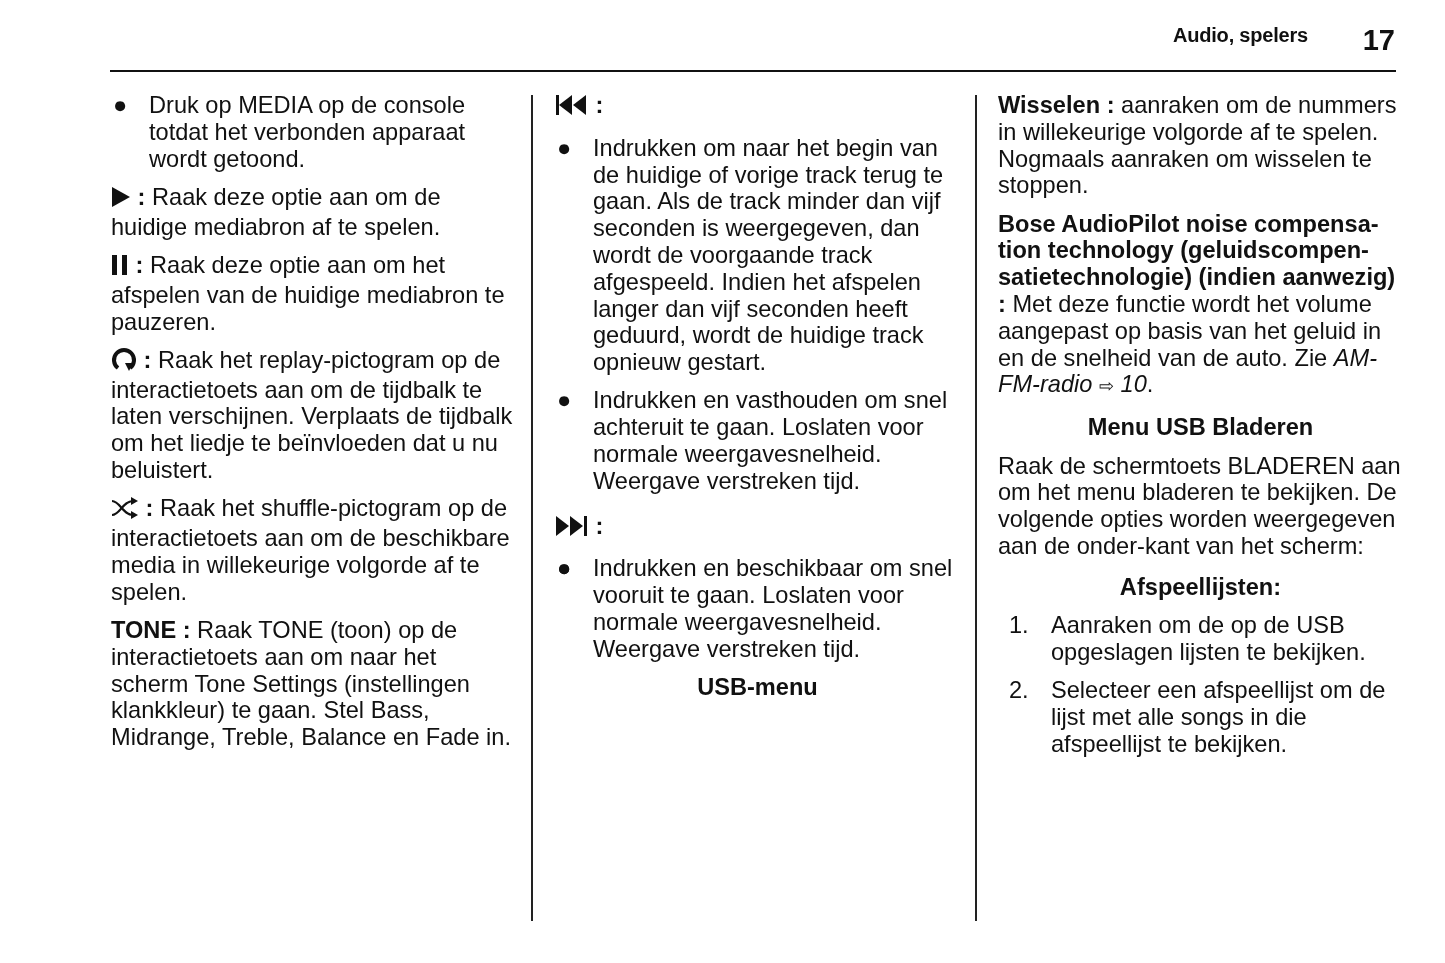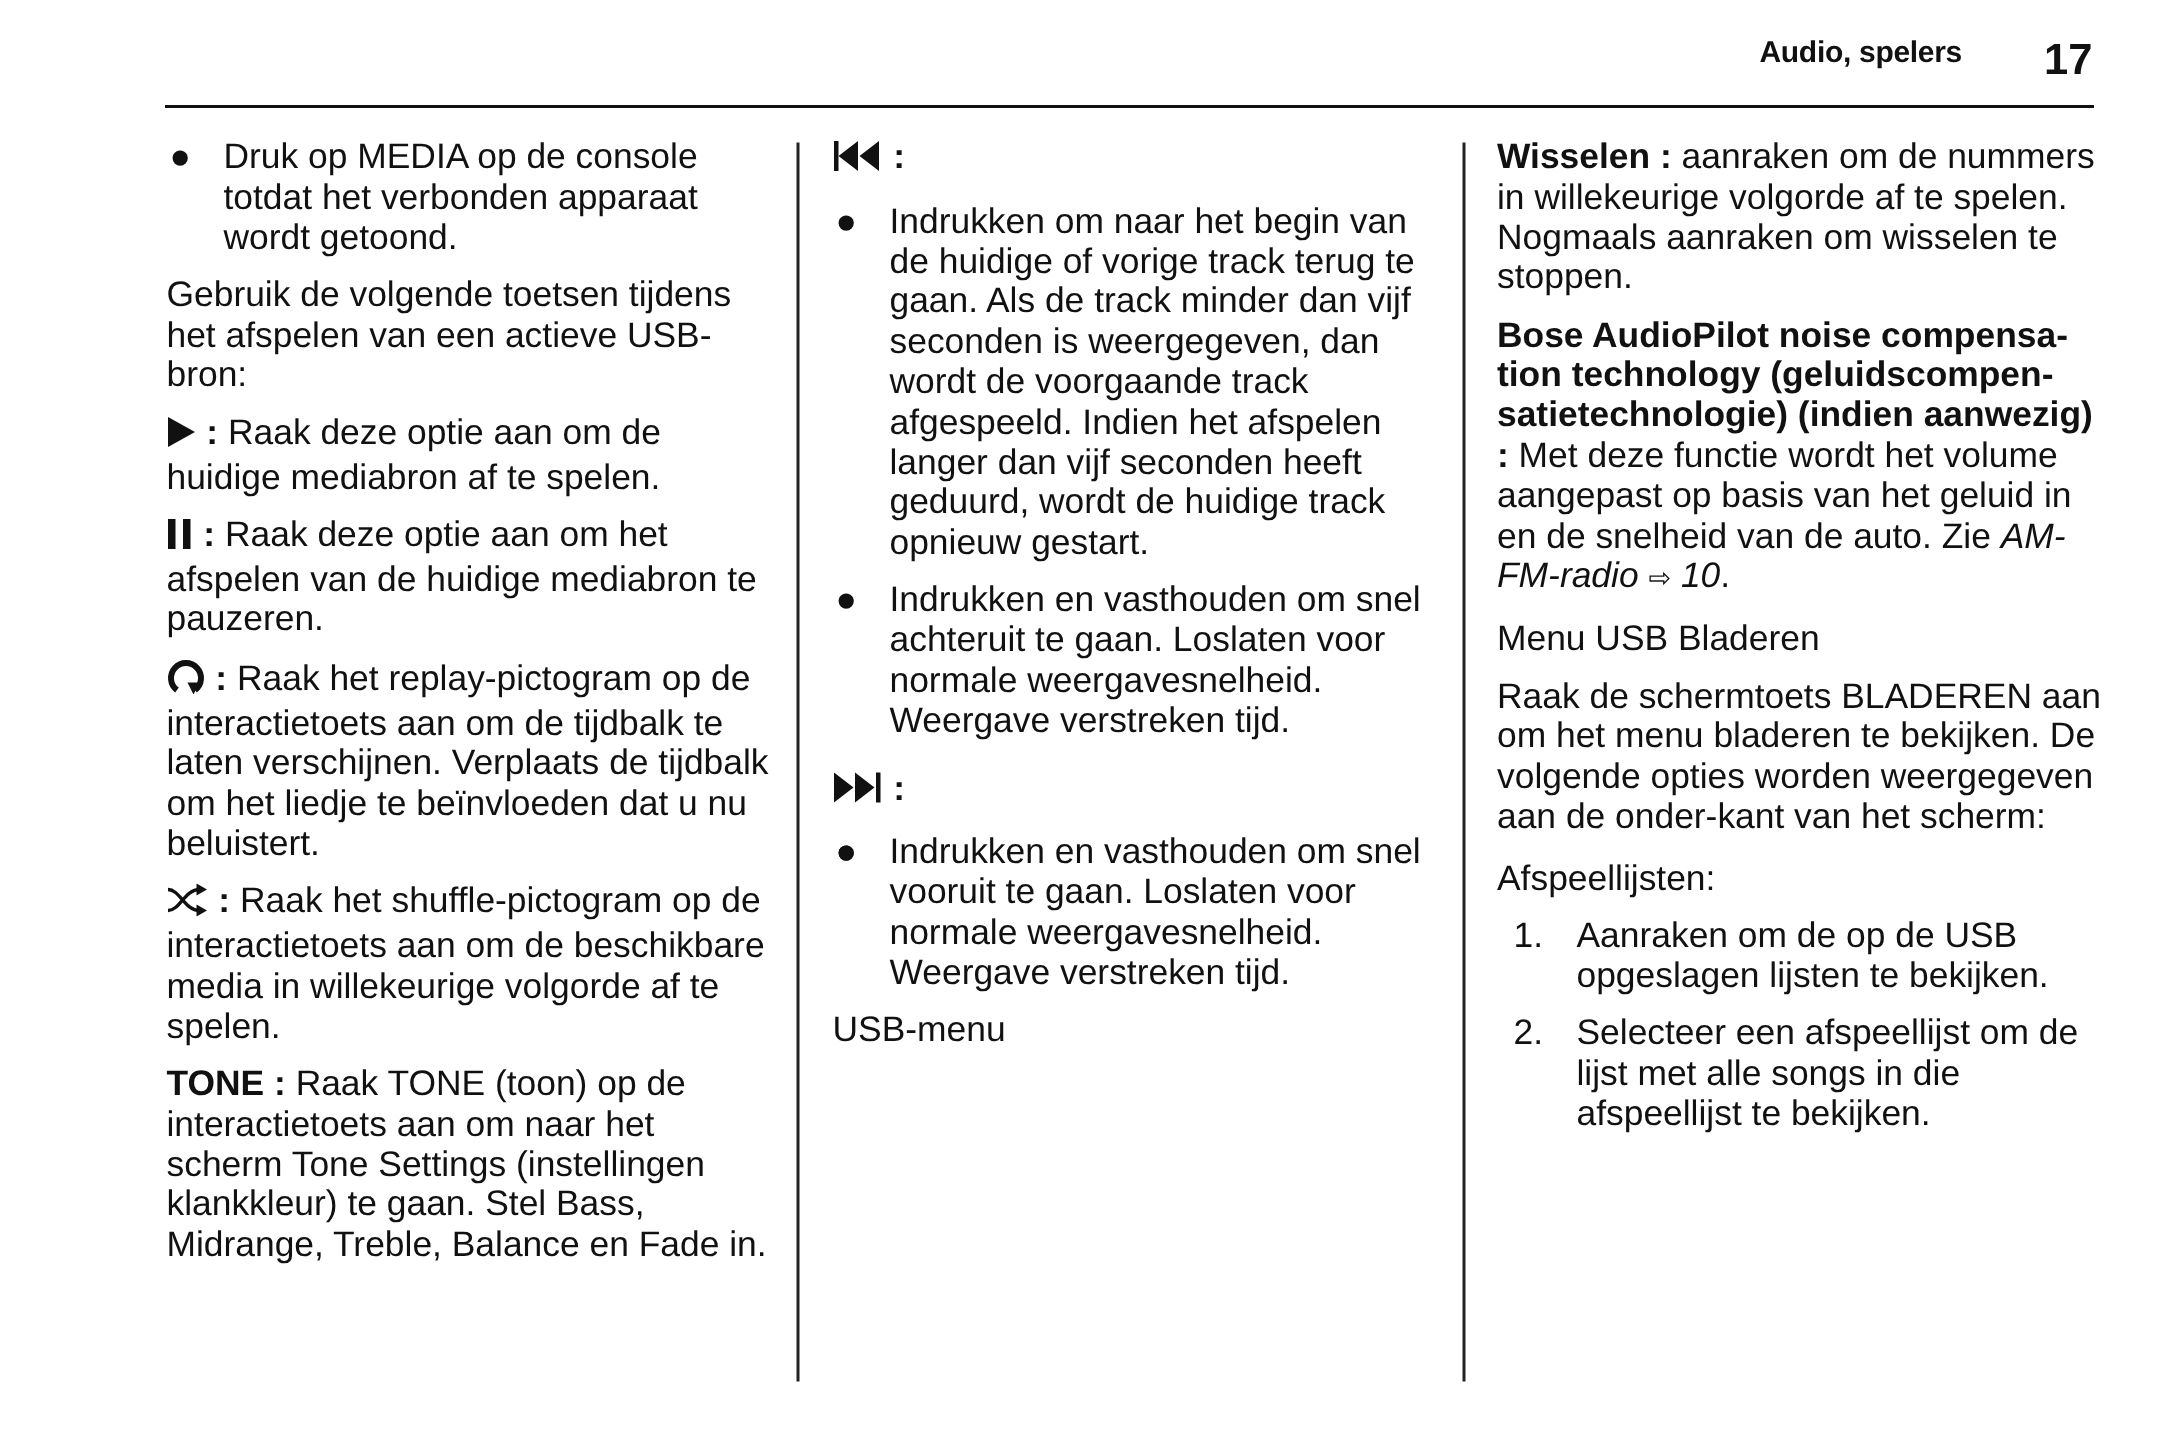--- a/index.html
+++ b/index.html
@@ -14,41 +14,40 @@
   .col2 { left: 555px; width: 405px; }
   .col3 { left: 998px; width: 405px; }
   p { margin: 0 0 11.5px 0; }
   .bullet { position: relative; padding-left: 38px; margin-bottom: 11.5px; }
   .bullet .dot { position: absolute; left: 2px; top: 0; }
   .num { position: relative; padding-left: 53px; margin-bottom: 11.5px; }
   .num .n { position: absolute; left: 11px; top: 0; }
   b { font-weight: bold; }
   i { font-style: italic; }
   .ic { display: inline-block; vertical-align: -3px; }
-  .h { font-weight: normal; margin-bottom: 11.5px; }
+  .h { font-weight: bold; margin-bottom: 11.5px; text-align: center; }
   .icon-line { margin-bottom: 13px; }
 </style>
 </head>
 <body>
 
 <div>
   <div class="header-title">Audio, spelers</div>
   <div class="page-number">17</div>
 </div>
 <div class="header-rule"></div>
 
 <div class="col-divider" style="left:531px"></div>
 <div class="col-divider" style="left:975px"></div>
 
 <div class="col col1">
   <div class="bullet">
     <span class="dot">●</span>
     <span>Druk op MEDIA op de console totdat het verbonden apparaat wordt getoond.</span>
   </div>
-  <p>Gebruik de volgende toetsen tijdens het afspelen van een actieve USB-bron:</p>
 
   <p>
     <span class="ic">
       <svg width="20" height="22" viewBox="0 0 20 22">
           <polygon points="1,1 19,11 1,21" fill="#111"></polygon>
         </svg>
     </span><b> :</b><span> Raak deze optie aan om de huidige mediabron af te spelen.</span>
   </p>
 
   <p>
@@ -111,21 +110,21 @@
           <polygon points="15,1 28,11 15,21" fill="#111"></polygon>
           <rect x="29" y="1" width="3" height="20" fill="#111"></rect>
         </svg>
     </span> <b>:</b>
   </p>
   <div class="bullet">
     <span class="dot">●</span>
   </div>
   <div class="bullet">
     <span class="dot">●</span>
-    <span>Indrukken en vasthouden om snel vooruit te gaan. Loslaten voor normale weergavesnelheid. Weergave verstreken tijd.</span>
+    <span>Indrukken en beschikbaar om snel vooruit te gaan. Loslaten voor normale weergavesnelheid. Weergave verstreken tijd.</span>
   </div>
 
   <div class="h">USB-menu</div>
 </div>
 
 <div class="col col3">
   <p>
     <b>Wisselen :</b><span> aanraken om de nummers in willekeurige volgorde af te spelen. Nogmaals aanraken om wisselen te stoppen.</span>
   </p>
   <p>

